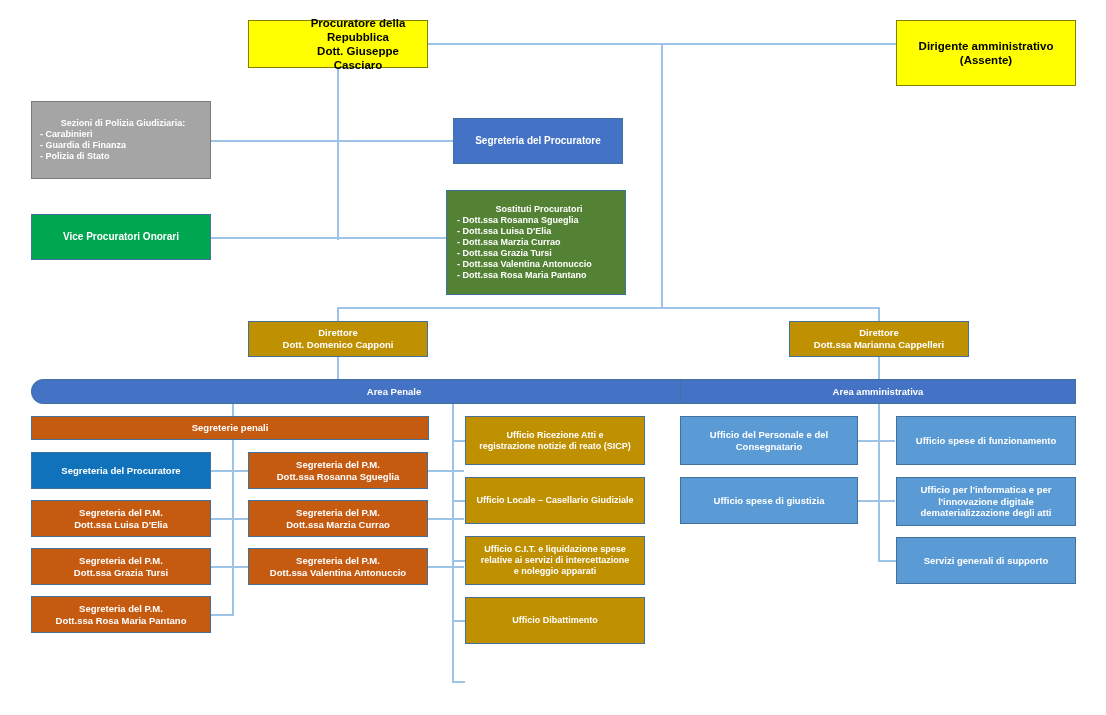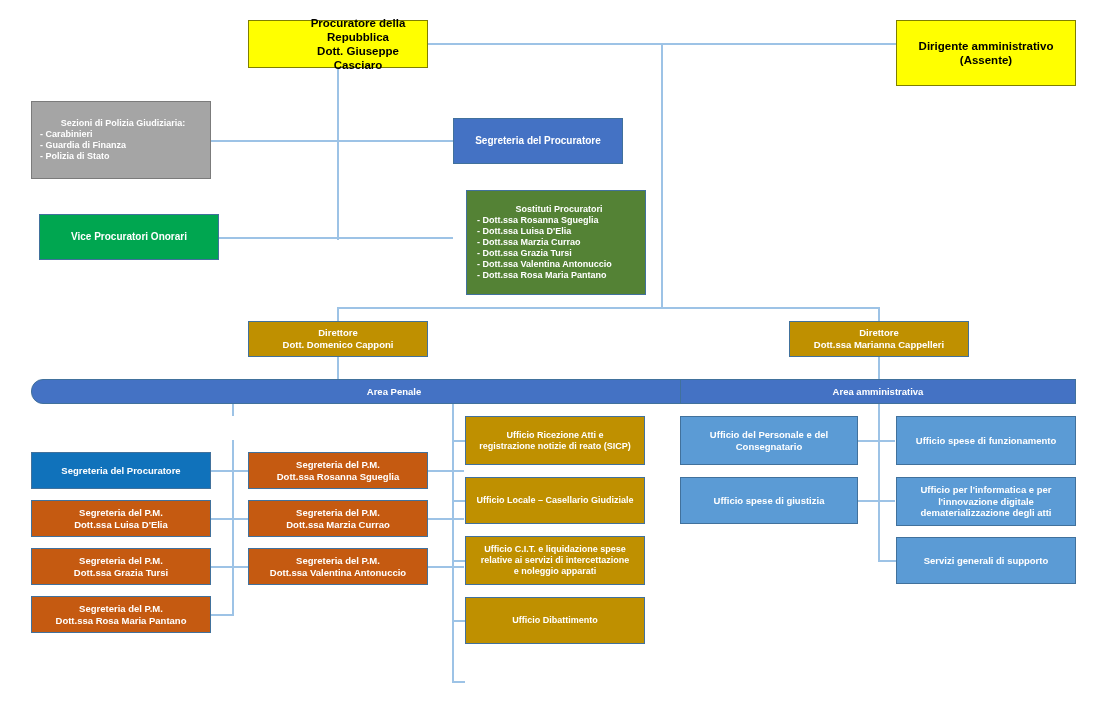--- a/index.html
+++ b/index.html
@@ -31,22 +31,22 @@
     z-index: 3;
     padding: 2px 4px;
   }
   .node .lines {
     width: 100%;
   }
   .node .ln { display: block; }
   
   .c-yellow { background: #ffff00; color: #000000; border-color: #7f7f00; }
   .c-gray   { background: #a5a5a5; color: #ffffff; border-color: #7b7b7b; }
-  .c-green  { background: #00a650; color: #ffffff; border-color: #41719c; margin-left: 8px; }
-  .c-olive  { background: #548235; color: #ffffff; border-color: #41719c; margin-left: 20px; }
+  .c-green  { background: #00a650; color: #ffffff; border-color: #41719c; }
+  .c-olive  { background: #548235; color: #ffffff; border-color: #41719c; }
   .c-blue   { background: #4472c4; color: #ffffff; border-color: #41719c; }
   .c-darkblue { background: #1072bb; color: #ffffff; border-color: #41719c; }
   .c-gold   { background: #bf9000; color: #ffffff; border-color: #41719c; }
   .c-orange { background: #c55a11; color: #ffffff; border-color: #41719c; }
   .c-ltblue { background: #5b9bd5; color: #ffffff; border-color: #41719c; }
 
   .left-align { justify-content: flex-start; text-align: left; }
   .left-align .lines { text-align: left; }
   .list-head { text-align: center; display:block; }
 
@@ -168,20 +168,25 @@
       <span class="ln">Area Penale</span>
     </span>
   </div>
 
   <div class="node c-blue" style="left:680px; top:379px; width:396px; height:25px; font-size:9.5px;">
     <span class="lines">
       <span class="ln">Area amministrativa</span>
     </span>
   </div>
 
+  <div class="node c-orange" style="left:31px; top:416px; width:398px; height:24px; font-size:9.5px;">
+    <span class="lines">
+      <span class="ln">Segreterie penali</span>
+    </span>
+  </div>
 
   <div class="node c-darkblue" style="left:31px; top:452px; width:180px; height:37px; font-size:9.5px;">
     <span class="lines">
       <span class="ln">Segreteria del Procuratore</span>
     </span>
   </div>
 
   <div class="node c-orange" style="left:31px; top:500px; width:180px; height:37px; font-size:9.5px;">
     <span class="lines">
       <span class="ln">Segreteria del P.M.</span>

